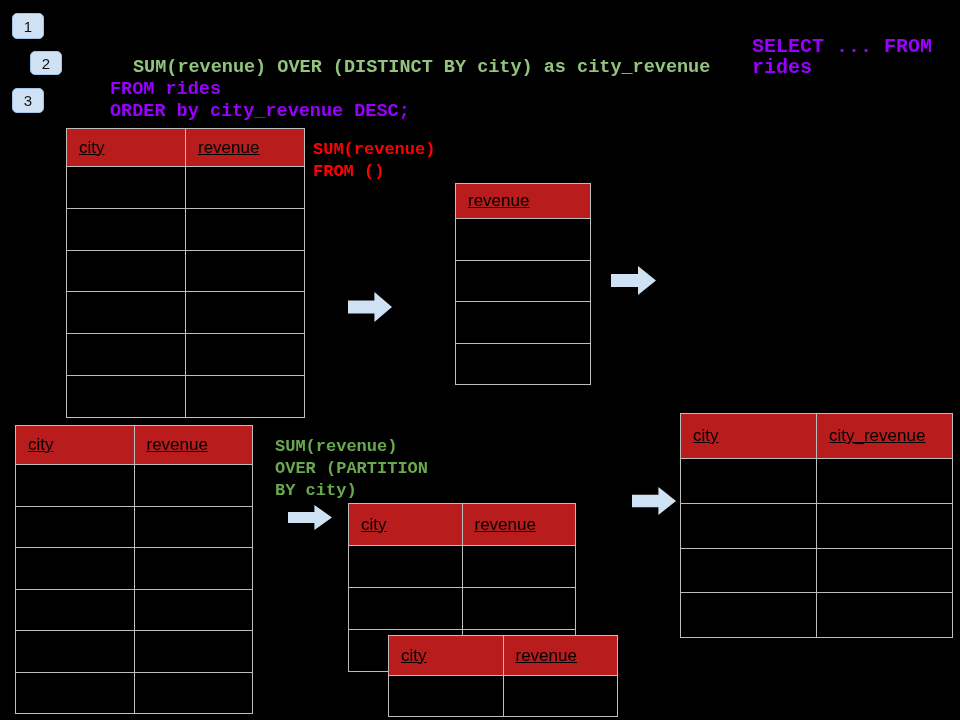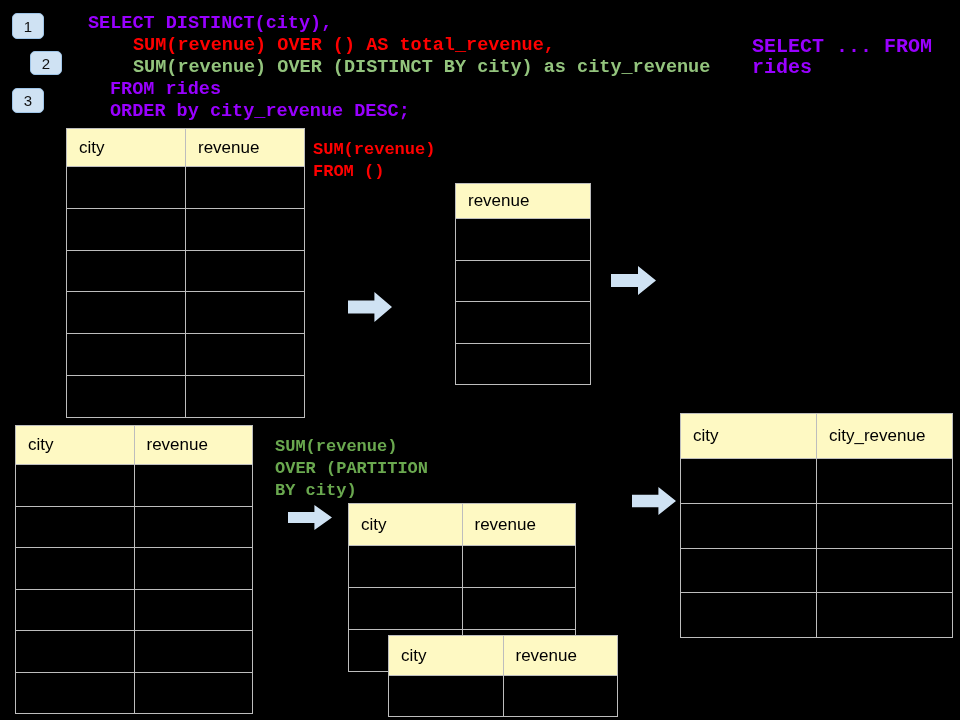--- a/index.html
+++ b/index.html
@@ -30,40 +30,38 @@
     position:absolute;display:flex;flex-direction:column;
     border-top:1px solid #bdbdbd;border-left:1px solid #bdbdbd;
   }
   .trow{display:flex;height:var(--rh);}
   .trow.thead{height:var(--hh);}
   .tcell{
     flex:1;background:#000;border-right:1px solid #bdbdbd;
     border-bottom:1px solid #bdbdbd;
   }
   .thead .tcell{
-    background:#fef9c3;color:#000;font-size:17px;
-    display:flex;align-items:center;padding-left:12px;box-sizing:border-box;
+    background:#b91c1c;color:#000;font-size:17px;
+    display:flex;align-items:center;padding-left:12px;box-sizing:border-box;text-decoration:underline;
   }
   
   .arrow{
     position:absolute;background:#cfe2f3;
     clip-path:polygon(0 28%,60% 28%,60% 0,100% 50%,60% 100%,60% 72%,0 72%);
   }
 </style>
 </head>
 <body>
 
 <div class="canvas">
 
   <div class="badge" style="left:12px;top:13px;width:30px;height:24px;">1</div>
   <div class="badge" style="left:30px;top:51px;width:30px;height:22px;">2</div>
   <div class="badge" style="left:12px;top:88px;width:30px;height:23px;">3</div>
 
-  <div class="code c-purple" style="left:88px;top:13px;">SELECT DISTINCT(city),</div>
-  <div class="code c-red" style="left:133px;top:35px;">SUM(revenue) OVER () AS total_revenue,</div>
   <div class="code c-green" style="left:133px;top:57px;">SUM(revenue) OVER (DISTINCT BY city) as city_revenue</div>
   <div class="code c-purple" style="left:110px;top:79px;font-family:Liberation Mono, monospace;">FROM rides</div>
   <div class="code c-purple" style="left:110px;top:101px;">ORDER by city_revenue DESC;</div>
 
   <div class="code code-small c-purple" style="left:752px;top:36px;">SELECT ... FROM</div>
   <div class="code code-small c-purple" style="left:752px;top:57px;">rides</div>
 
   <div class="code code-note c-red" style="left:313px;top:139px;">SUM(revenue)</div>
   <div class="code code-note c-red" style="left:313px;top:161px;">FROM ()</div>
 

